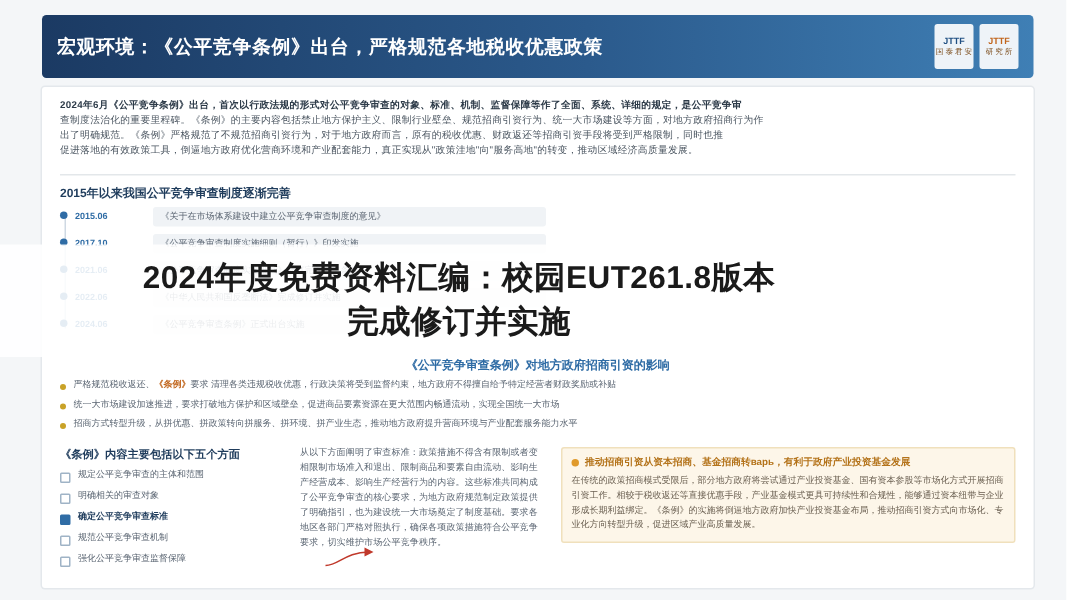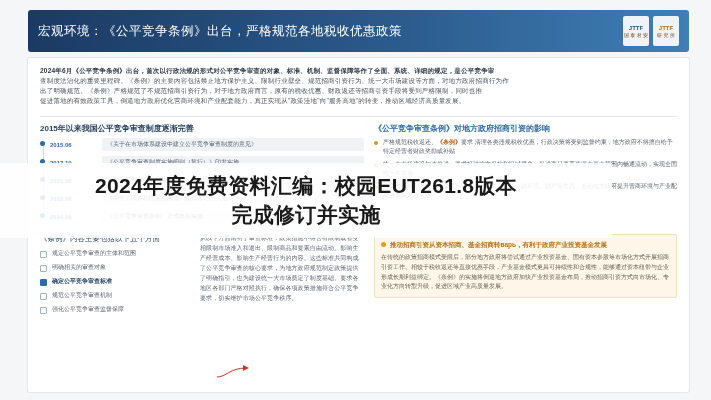--- a/index.html
+++ b/index.html
@@ -31,21 +31,21 @@
     background: linear-gradient(90deg, #1b3a63 0%, #2b5a8c 55%, #3f7fb5 100%);
     border-radius: 3px;
     display: flex;
     align-items: center;
     padding: 0 10px;
     box-sizing: border-box;
   }
   .header-title {
     color: #ffffff;
     font-size: 12.5px;
-    font-weight: normal;
+    font-weight: bold;
     letter-spacing: 0.5px;
     white-space: nowrap;
     overflow: hidden;
   }
   .header-right {
     margin-left: auto;
     display: flex;
     align-items: center;
     gap: 4px;
   }
@@ -103,23 +103,24 @@
     height: 1px;
     background: #e3e7ea;
     margin: 4px 12px 0 12px;
   }
 
   
   .cols {
     display: flex;
     gap: 10px;
     padding: 6px 12px 0 12px;
+    flex-direction: column;
   }
   .col-left { width: 324px; }
-  .col-right { flex: 1; }
+  .col-right { flex: 1; text-align: center; }
 
   .sec-title {
     font-size: 8px;
     font-weight: bold;
     color: #1f3c5c;
     margin-bottom: 4px;
   }
   .sec-title.right-head {
     color: #2f6ca5;
   }
@@ -200,21 +201,21 @@
     display: flex;
     gap: 10px;
     padding: 6px 12px 8px 12px;
   }
   .low-left { width: 150px; }
   .low-mid { width: 164px; }
   .low-right { flex: 1; }
 
   .low-title {
     font-size: 7.5px;
-    font-weight: normal;
+    font-weight: bold;
     color: #1f3c5c;
     margin-bottom: 5px;
   }
   .chk-item {
     display: flex;
     align-items: flex-start;
     margin-bottom: 5px;
   }
   .chk-box {
     width: 5px;

